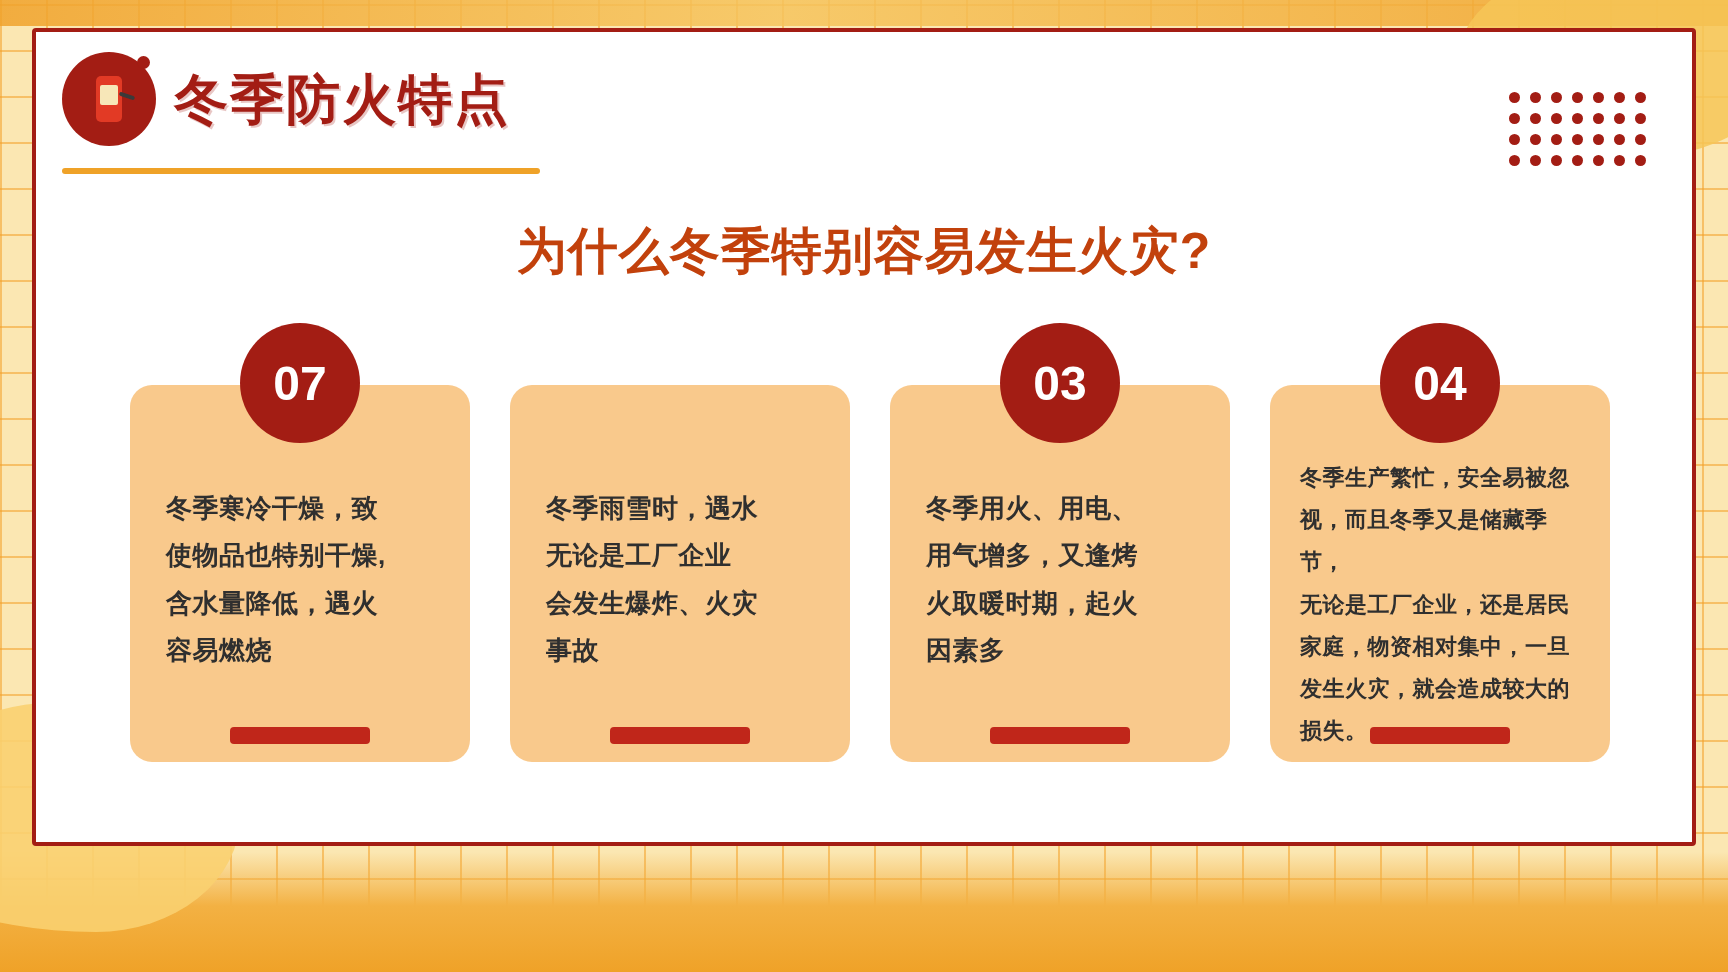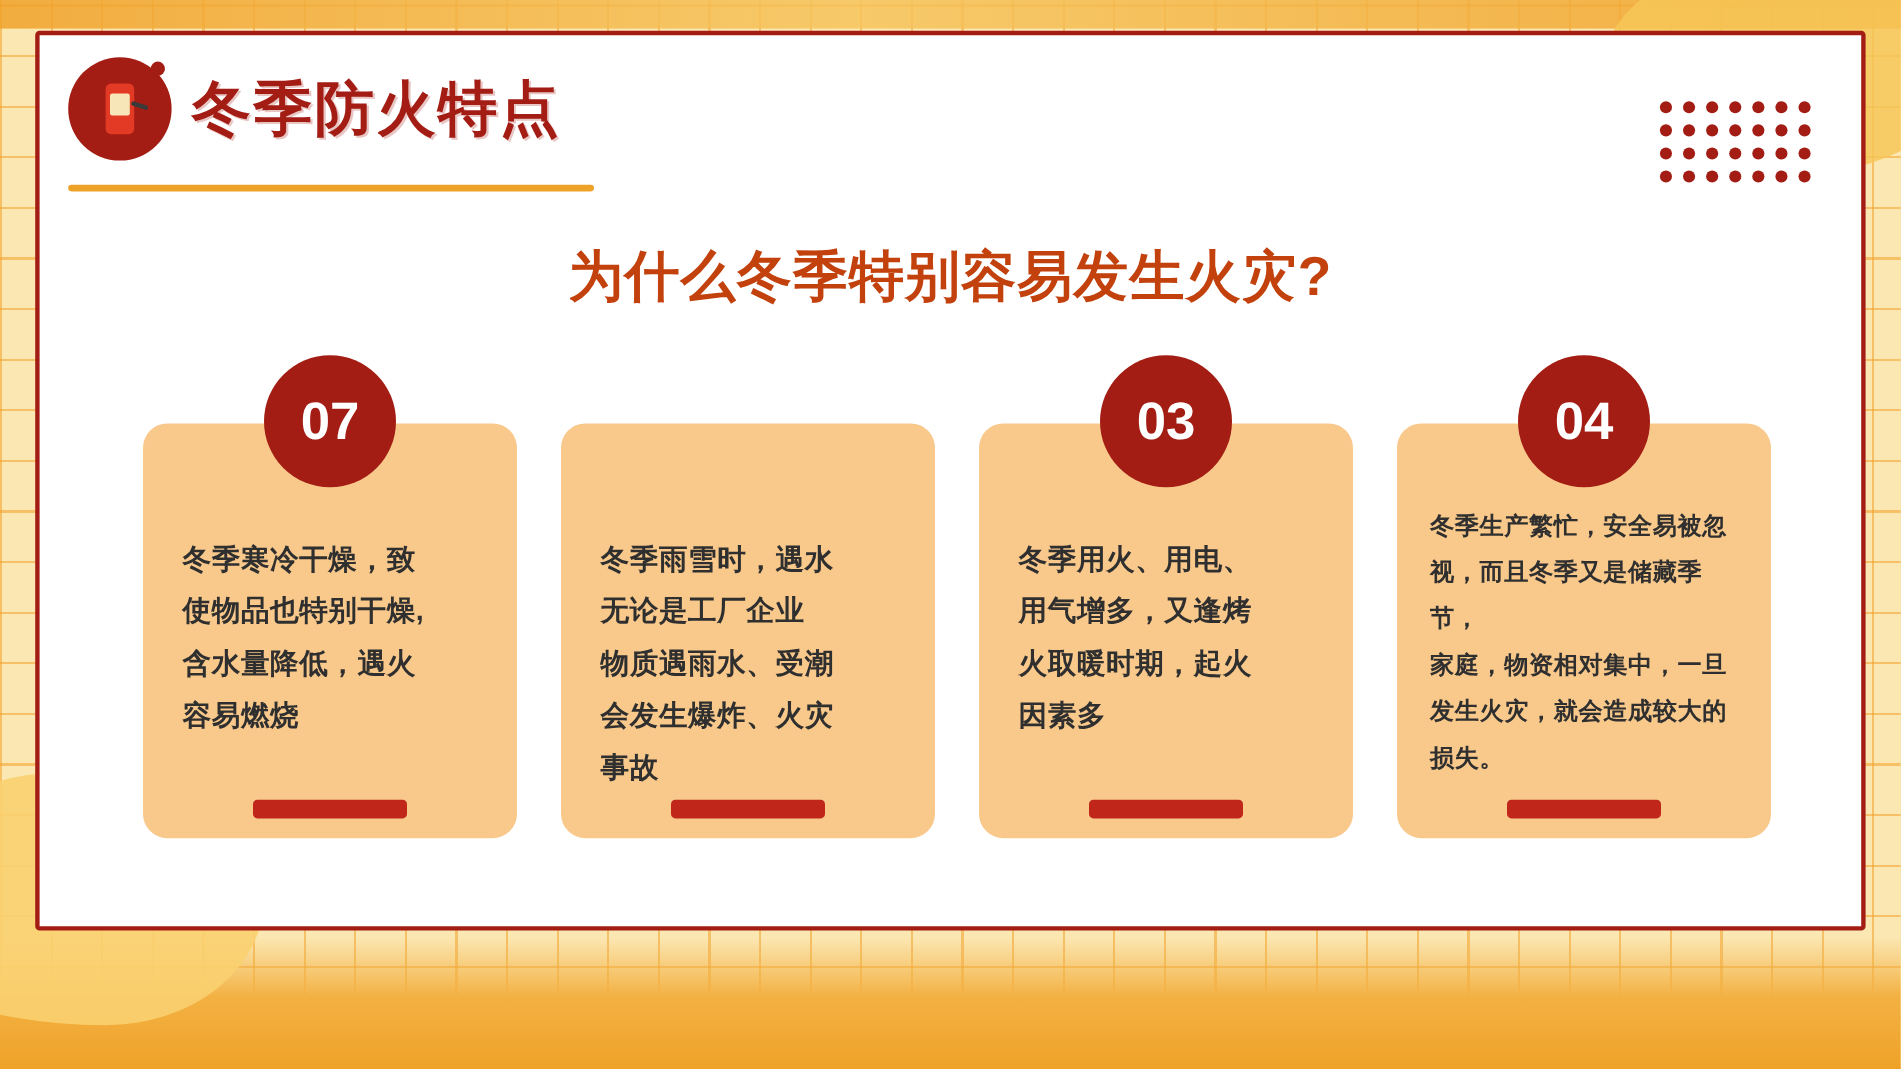--- a/index.html
+++ b/index.html
@@ -185,21 +185,20 @@
       <div>含水量降低，遇火</div>
       <div>容易燃烧</div>
     </div>
     <div class="card-bar"></div>
   </div>
 
   <div class="feature-card">
     <div class="card-text">
       <div>冬季雨雪时，遇水</div>
       <div>无论是工厂企业</div>
-      <div>物质遇雨水、受潮</div>
       <div>会发生爆炸、火灾</div>
       <div>事故</div>
     </div>
     <div class="card-bar"></div>
   </div>
 
   <div class="feature-card">
     <div class="num-badge">03</div>
     <div class="card-text">
       <div>冬季用火、用电、</div>
@@ -208,20 +207,21 @@
       <div>因素多</div>
     </div>
     <div class="card-bar"></div>
   </div>
 
   <div class="feature-card">
     <div class="num-badge">04</div>
     <div class="card-text small">
       <div>冬季生产繁忙，安全易被忽</div>
       <div>视，而且冬季又是储藏季节，</div>
+      <div>无论是工厂企业，还是居民</div>
       <div>家庭，物资相对集中，一旦</div>
       <div>发生火灾，就会造成较大的</div>
       <div>损失。</div>
     </div>
     <div class="card-bar"></div>
   </div>
 
 </div>
 
 </body></html>

